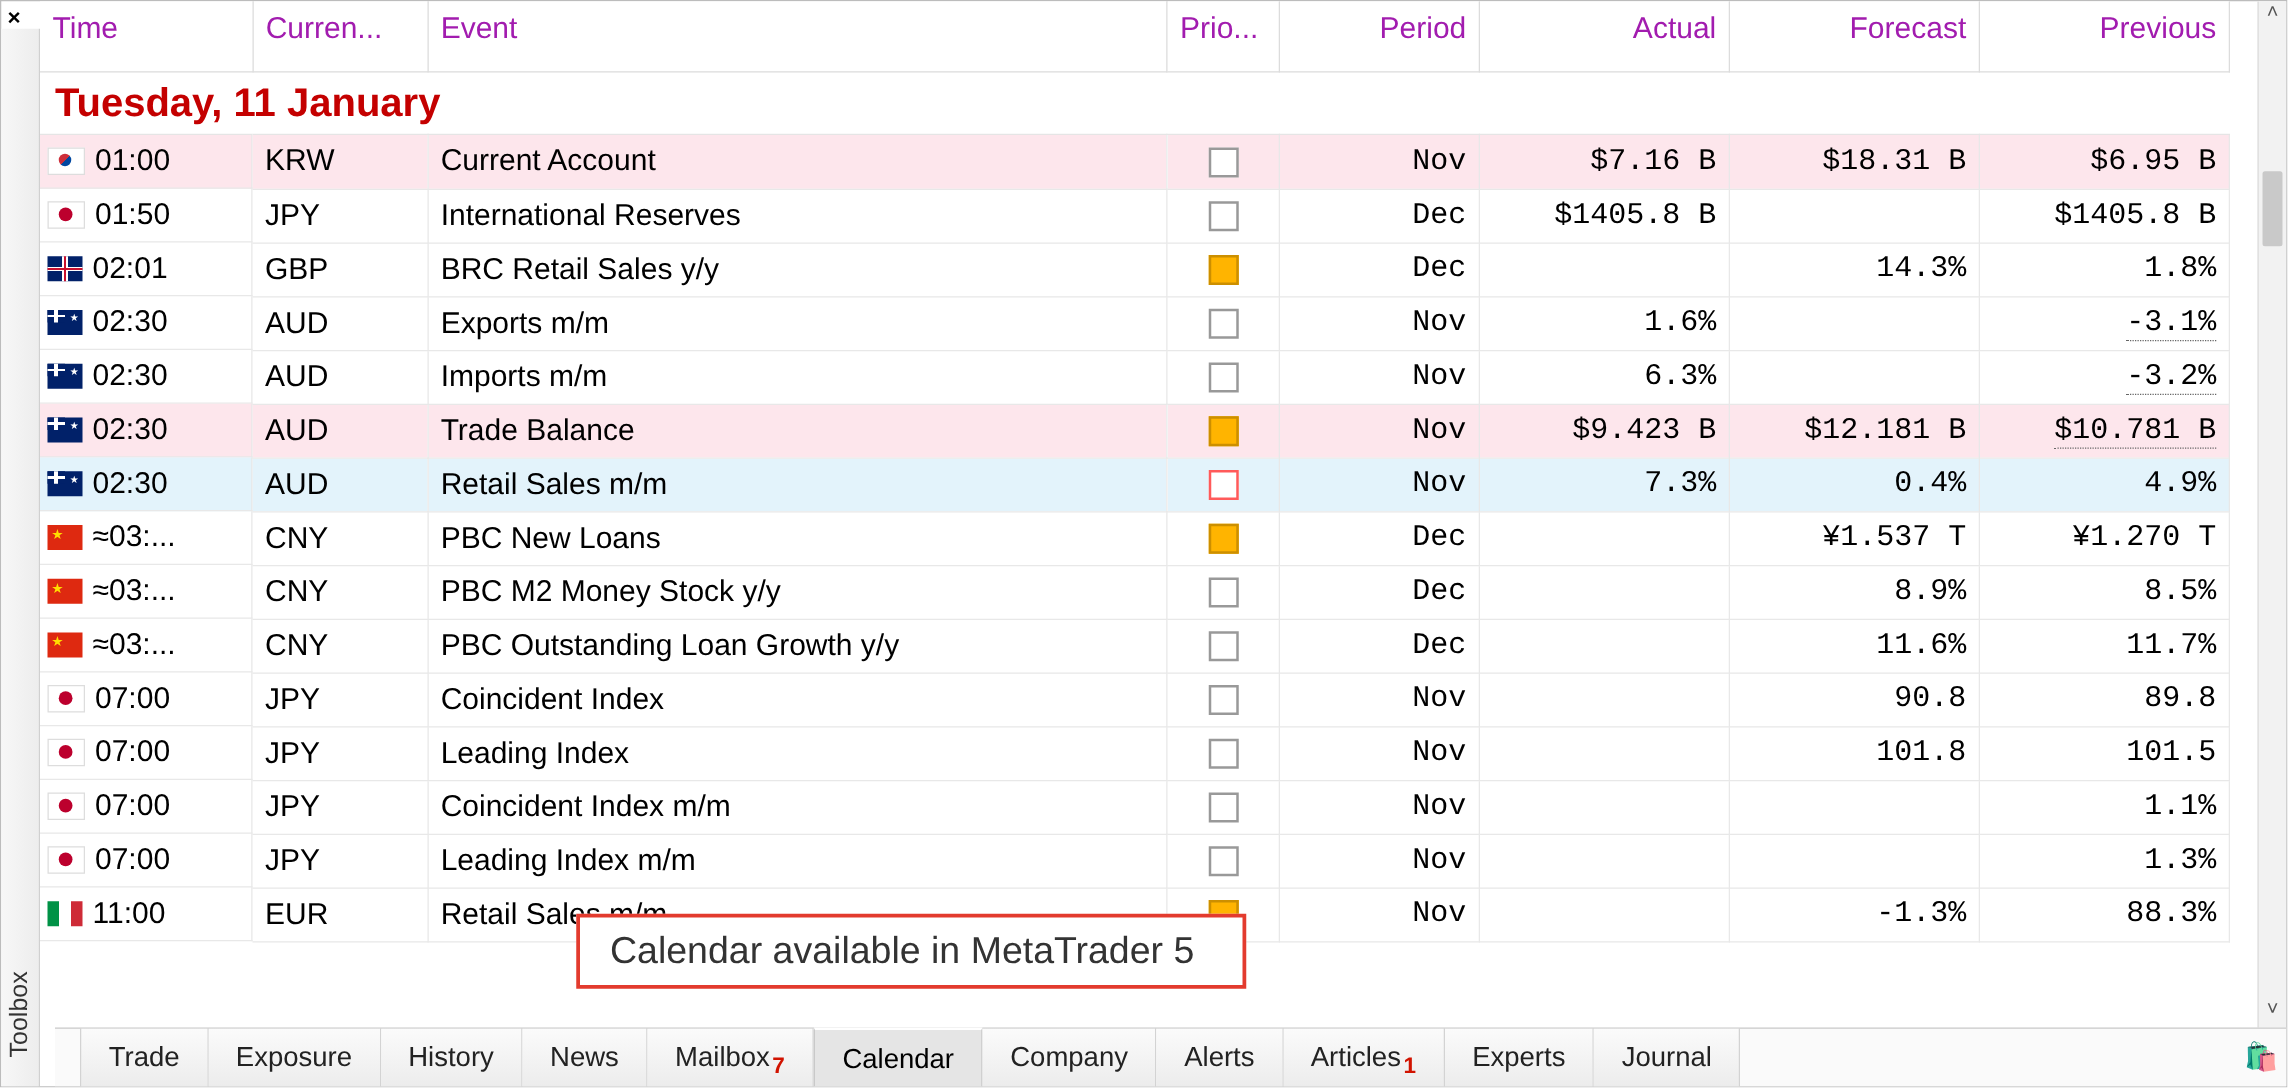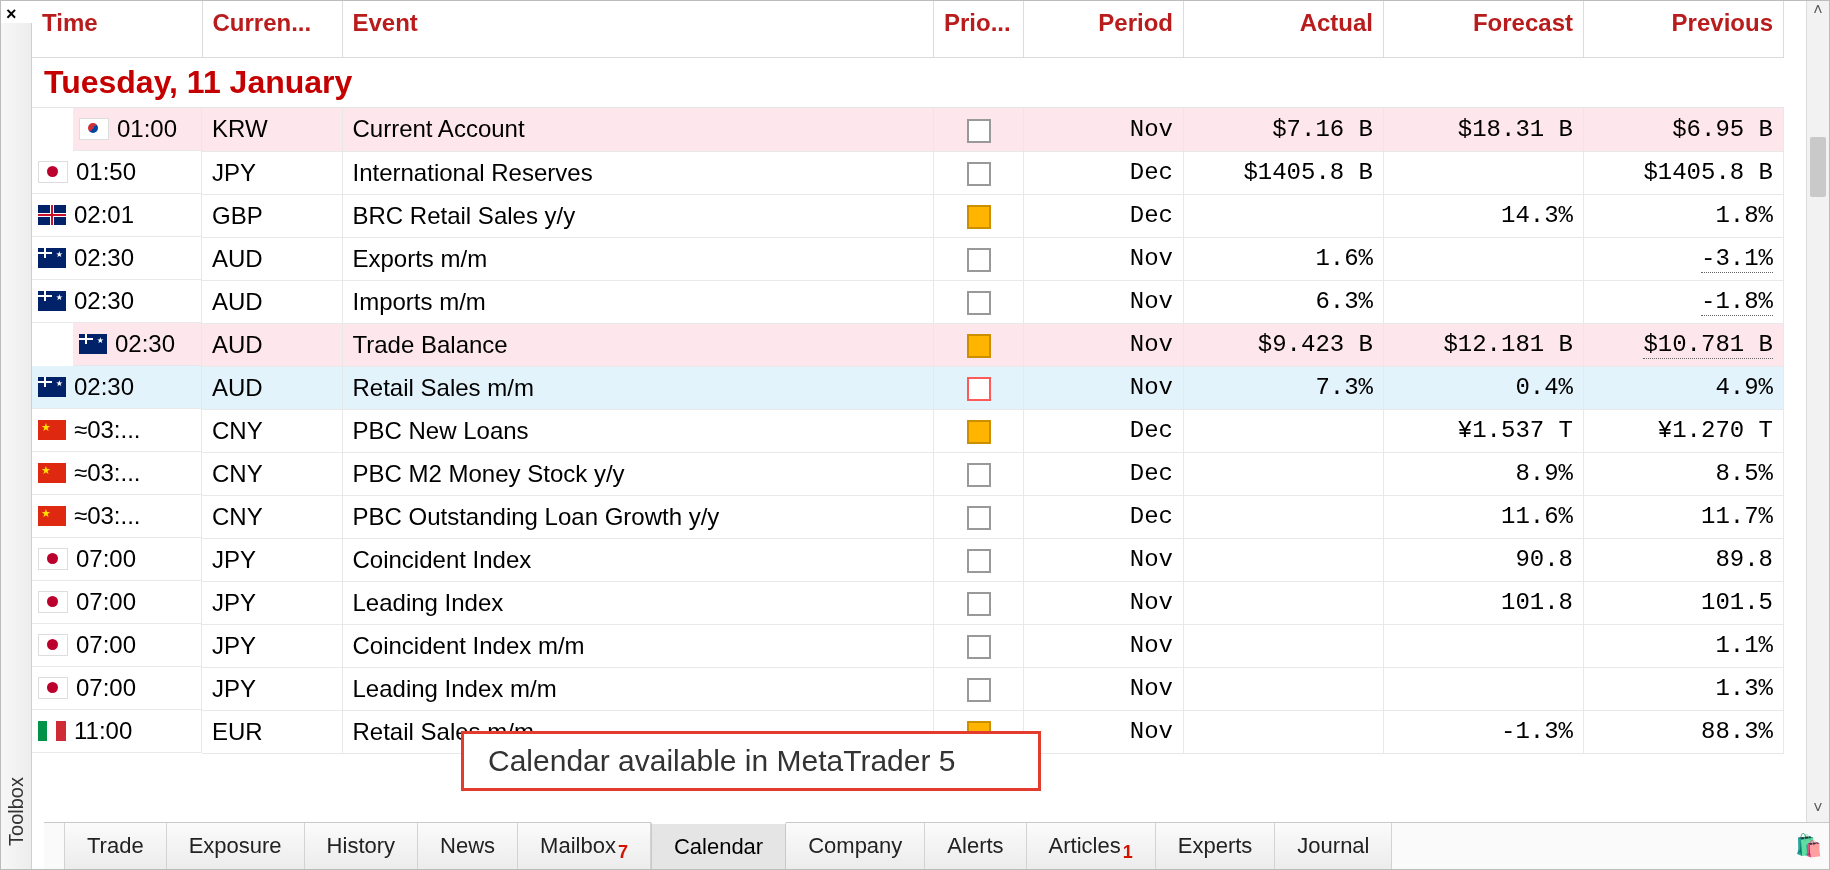--- a/index.html
+++ b/index.html
@@ -63,22 +63,22 @@
     flex: 1;
   }
   table.calendar {
     border-collapse: collapse;
     table-layout: fixed;
     width: calc(100% - 22px);
     font-size: 24px;
   }
   table.calendar th {
     text-align: left;
-    font-weight: 700;
-    color: #b91c1c;
+    font-weight: 400;
+    color: #a21caf;
     padding: 8px 10px 20px 10px;
     border-right: 1px solid #dcdcdc;
     border-bottom: 1px solid #dcdcdc;
     background: #fff;
     white-space: nowrap;
     overflow: hidden;
     text-overflow: ellipsis;
   }
   table.calendar th.right { text-align: right; }
   col.c-time     { width: 170px; }
@@ -108,21 +108,21 @@
     text-overflow: ellipsis;
   }
   tr.event-row td.cell-time {
     display: flex;
     align-items: center;
     gap: 8px;
     padding-left: 6px;
   }
   tr.event-row td.right { text-align: right; font-family: Liberation Mono, monospace; }
   tr.event-row td.center { text-align: center; }
-  tr.hl-pink td { background: #fde6ec; margin-left: 41px; }
+  tr.hl-pink td { background: #fde6ec; }
   tr.hl-blue td { background: #e3f3fb; }
   tr.event-row td .dotted { border-bottom: 1.5px dotted #666; padding-bottom: 0px; }
 
   .prio-box {
     display: inline-block;
     width: 20px;
     height: 20px;
     border: 2px solid #999;
     background: #fff;
     vertical-align: middle;
@@ -340,21 +340,21 @@
               <td class="cell-time">
                 <span class="flag aud"></span>
                 <span>02:30</span>
               </td>
               <td>AUD</td>
               <td>Imports m/m</td>
               <td class="center"><span class="prio-box "></span></td>
               <td class="right">Nov</td>
               <td class="right">6.3%</td>
               <td class="right"></td>
-              <td class="right"><span class="dotted">-1.8%</span></td>
+              <td class="right"><span class="dotted">-3.2%</span></td>
             </tr>
             <tr class="event-row hl-pink">
               <td class="cell-time">
                 <span class="flag aud"></span>
                 <span>02:30</span>
               </td>
               <td>AUD</td>
               <td>Trade Balance</td>
               <td class="center"><span class="prio-box orange"></span></td>
               <td class="right">Nov</td>
@@ -522,17 +522,17 @@
       <div class="tab">
         <span>Experts</span>
       </div>
       <div class="tab">
         <span>Journal</span>
       </div>
       <div class="spacer"></div>
       <div class="market-icon">🛍️</div>
     </div>
 
-  <div class="annotation" id="annotation-box" style="left:460px; top:730px; width:580px;">
+  <div class="annotation" id="annotation-box" style="left:460px; top:730px; width:536px;">
     <span>Calendar available in MetaTrader 5</span>
   </div>
 
 </div>
 
 </body></html>

